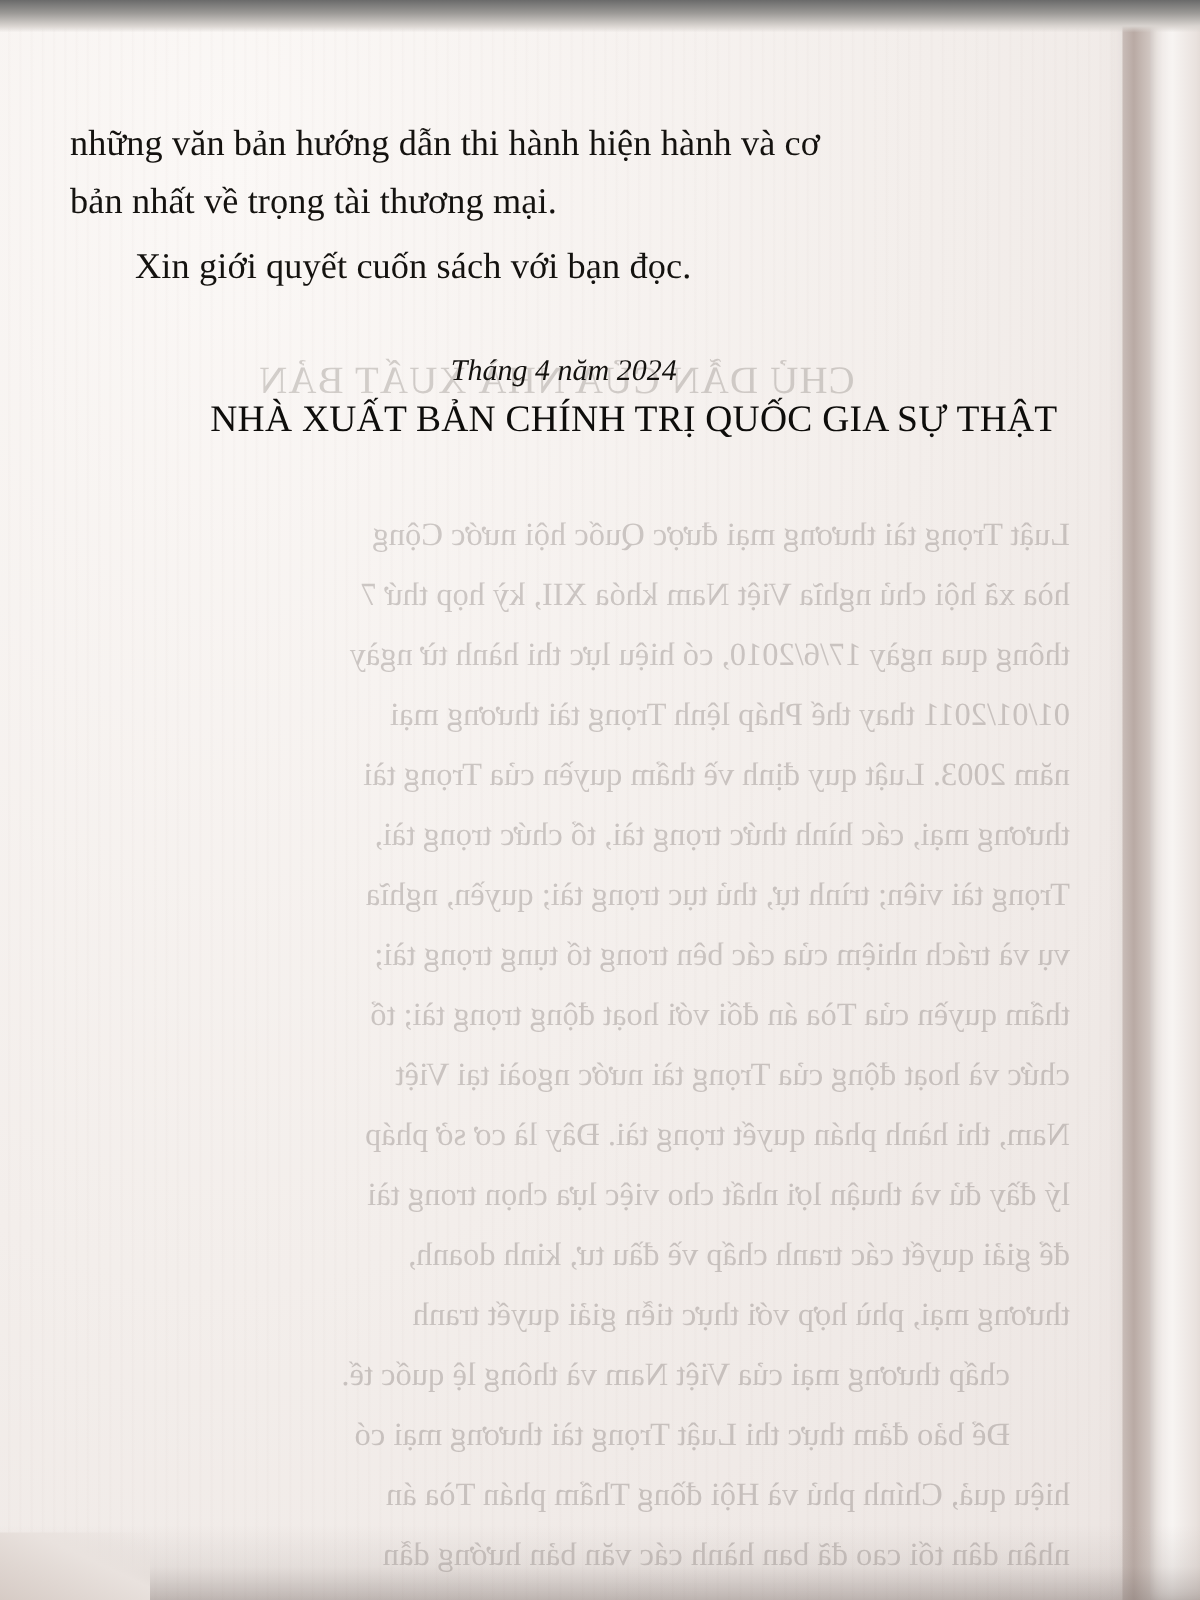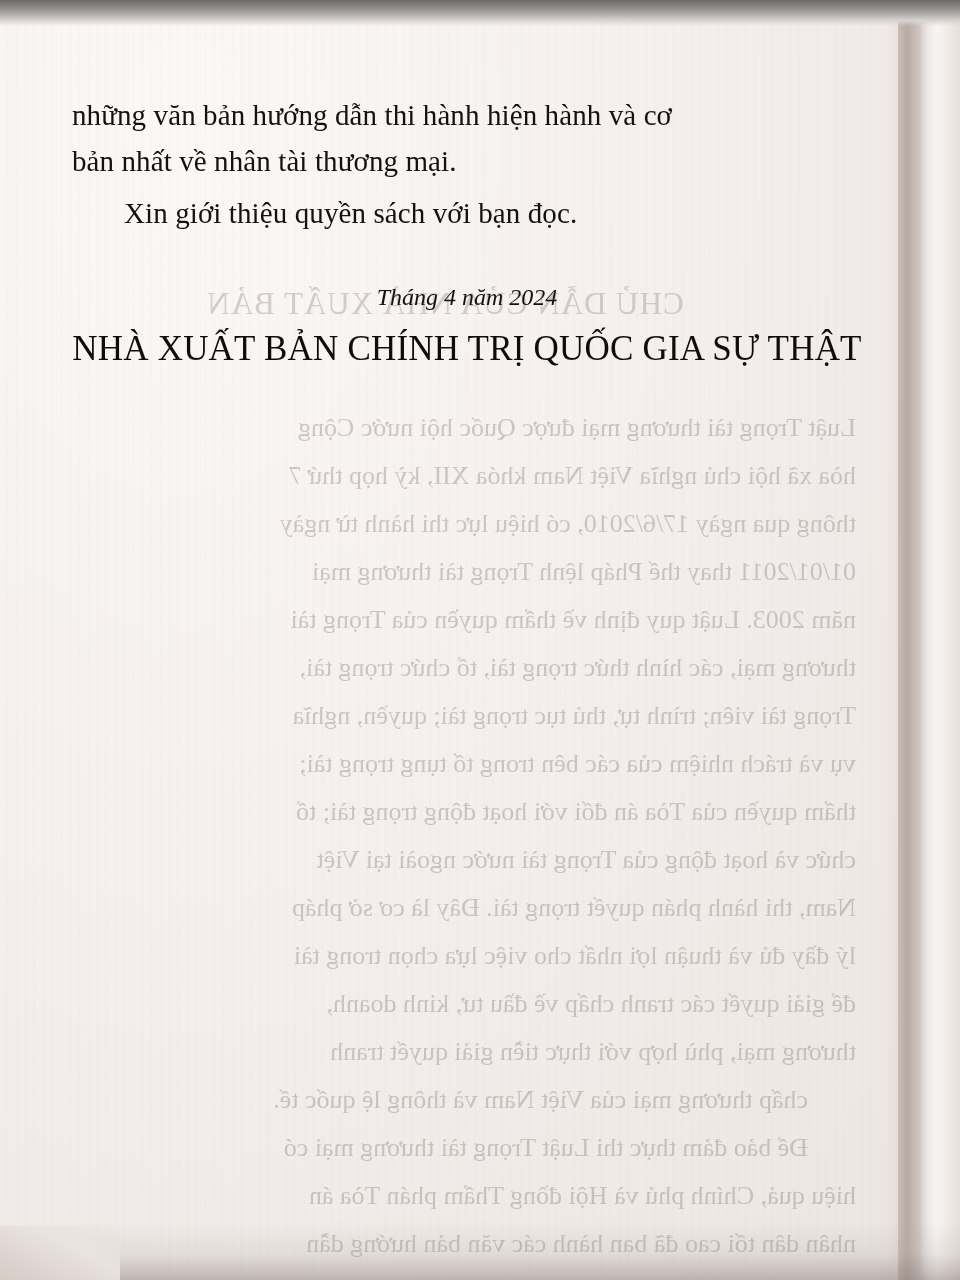--- a/index.html
+++ b/index.html
@@ -89,21 +89,21 @@
     left: 0;
     bottom: 0;
     width: 120px;
     height: 54px;
     background: linear-gradient(25deg, #d6cbc5 0%, #e9e2de 60%, rgba(255,255,255,0) 100%);
   }
 
   
   .content {
     position: absolute;
-    left: 72px;
+    left: 56px;
     top: 92px;
     width: 790px;
   }
 
   .para {
     font-size: 29px;
     line-height: 46px;
     color: #14120f;
     text-align: justify;
     letter-spacing: 0.1px;
@@ -116,23 +116,23 @@
 
   .date-line {
     margin-top: 48px;
     text-align: center;
     font-style: italic;
     font-size: 24px;
     color: #14120f;
   }
 
   .publisher {
-    margin-top: 18px;
-    text-align: center;
-    font-size: 35px;
+    margin-top: 8px;
+    text-align: right;
+    font-size: 30px;
     letter-spacing: 0.2px;
     color: #0e0d0b;
     white-space: nowrap;
   }
 
   
   .ghost-heading {
     position: absolute;
     left: 0;
     top: 286px;
@@ -196,22 +196,22 @@
     <p>để giải quyết các tranh chấp về đầu tư, kinh doanh,</p>
     <p>thương mại, phù hợp với thực tiễn giải quyết tranh</p>
     <p class="ind">chấp thương mại của Việt Nam và thông lệ quốc tế.</p>
     <p class="ind">Để bảo đảm thực thi Luật Trọng tài thương mại có</p>
     <p>hiệu quả, Chính phủ và Hội đồng Thẩm phán Tòa án</p>
     <p>nhân dân tối cao đã ban hành các văn bản hướng dẫn</p>
   </div>
 
   <div class="content">
     <p class="para">những văn bản hướng dẫn thi hành hiện hành và cơ</p>
-    <p class="para">bản nhất về nhân tài thương mại.</p>
-    <p class="para para-indent">Xin giới thiệu quyền sách với bạn đọc.</p>
+    <p class="para">bản nhất về trọng tài thương mại.</p>
+    <p class="para para-indent">Xin giới quyết cuốn sách với bạn đọc.</p>
 
     <div class="date-line">Tháng 4 năm 2024</div>
     <div class="publisher">NHÀ XUẤT BẢN CHÍNH TRỊ QUỐC GIA SỰ THẬT</div>
   </div>
 
   <div class="gutter"></div>
   <div class="page-edge"></div>
   <div class="top-shadow"></div>
   <div class="bottom-shadow"></div>
   <div class="corner-fold"></div>

